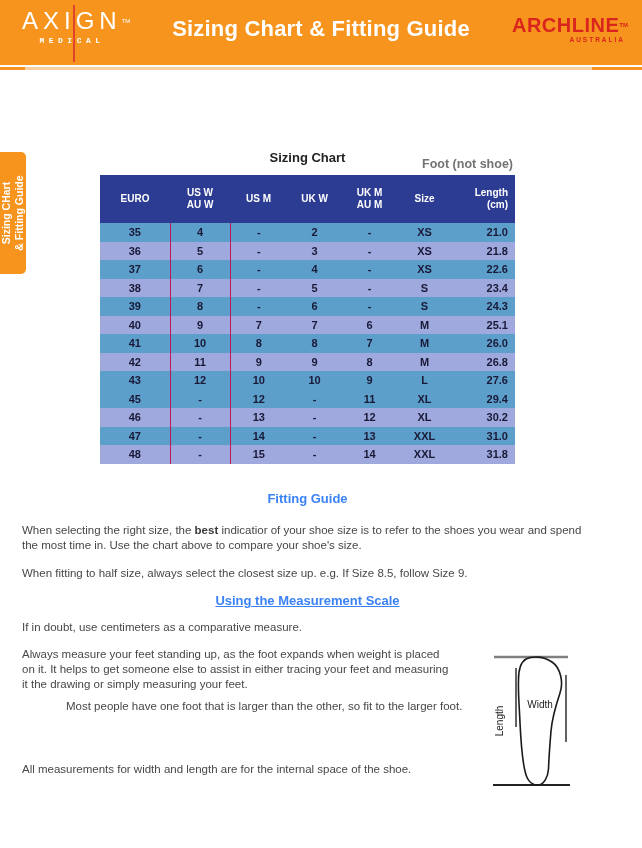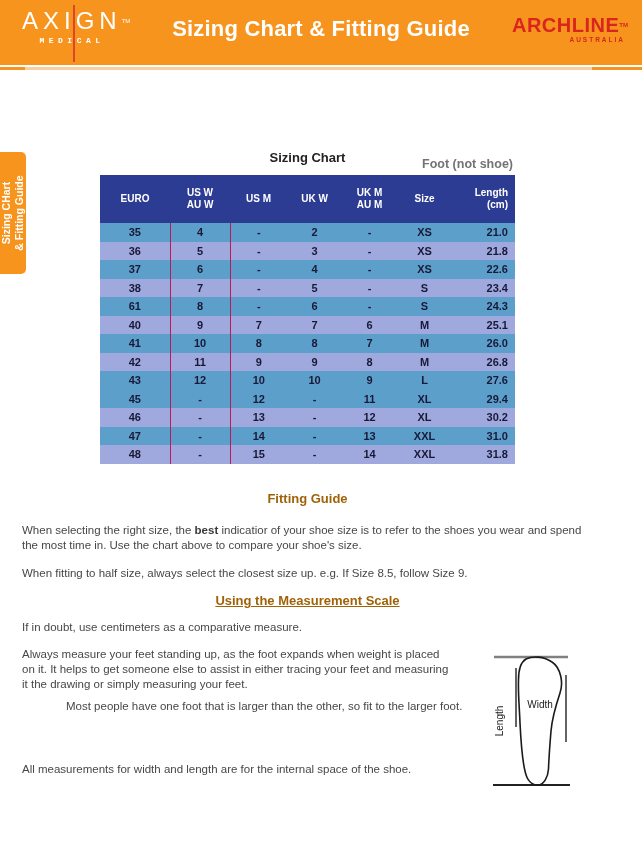--- a/index.html
+++ b/index.html
@@ -47,21 +47,21 @@
   .sizing-table th span{display:block;}
   .sizing-table td{height:18.5px;line-height:18.5px;padding:0;text-align:center;
     font-size:11px;font-weight:700;color:#191937;}
   .sizing-table tr.alt-a td{background:var(--row-blue);}
   .sizing-table tr.alt-b td{background:var(--row-lavender);}
   .sizing-table td.sep{border-right:1px solid #be185d;}
   .sizing-table .col-length{text-align:right;padding-right:7px;}
 
   
   .sec-heading{position:absolute;left:100px;width:415px;margin:0;text-align:center;
-    font-size:13px;font-weight:700;color:#a16207;}
+    font-size:13px;font-weight:700;color:#3b82f6;}
   .fitting-heading{top:491px;}
   .measure-heading{top:593px;text-decoration:underline;}
   .para{position:absolute;left:22px;margin:0;font-size:11.5px;line-height:15px;
     color:#474747;white-space:pre-line;}
   .p1{top:523px;width:604px;}
   .p2{top:566px;width:604px;}
   .p3{top:620px;width:604px;}
   .p4{top:647px;width:470px;}
   .p5{top:699px;width:604px;margin-left:44px;}
   .p6{top:762px;width:604px;}
@@ -170,21 +170,21 @@
         <tr class="alt-b">
           <td class="sep">38</td>
           <td class="sep">7</td>
           <td>-</td>
           <td>5</td>
           <td>-</td>
           <td>S</td>
           <td class="col-length">23.4</td>
         </tr>
         <tr class="alt-a">
-          <td class="sep">61</td>
+          <td class="sep">39</td>
           <td class="sep">8</td>
           <td>-</td>
           <td>6</td>
           <td>-</td>
           <td>S</td>
           <td class="col-length">24.3</td>
         </tr>
         <tr class="alt-b">
           <td class="sep">40</td>
           <td class="sep">9</td>

